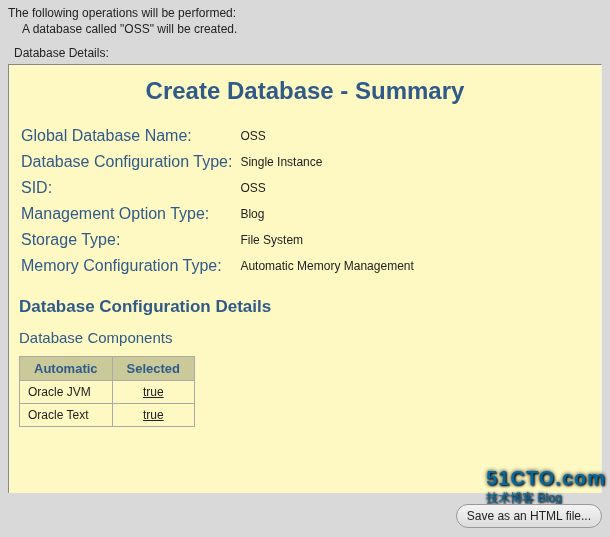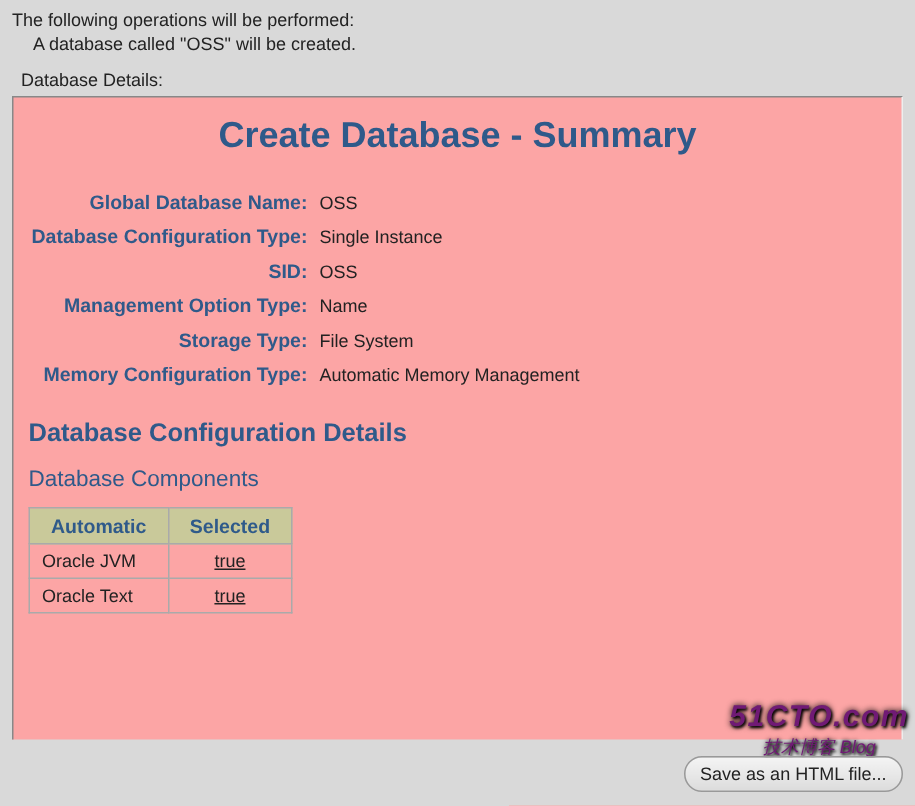--- a/index.html
+++ b/index.html
@@ -15,21 +15,21 @@
   }
   .outer {
     padding: 6px 8px 0 8px;
   }
   .intro-line { margin-bottom: 2px; font-size: 12px; }
   .intro-sub { margin-left: 14px; margin-bottom: 10px; font-size: 12px; }
   .details-label { margin-left: 6px; margin-bottom: 4px; font-size: 12px; }
 
   .content-wrap {
     margin: 0 8px;
-    background: #fca5a5;
+    background: #fef9c3;
     border-top: 1px solid #888;
     border-left: 1px solid #888;
     border-right: 1px solid #eee;
     height: 429px;
     overflow-y: scroll;
     padding: 6px 10px 10px 10px;
   }
 
   h1.title {
     text-align: center;
@@ -52,24 +52,23 @@
     font-weight: normal;
     margin: 8px 0 10px 0;
     font-family: "Trebuchet MS", Arial, sans-serif;
   }
 
   table.summary {
     border-collapse: collapse;
     margin-bottom: 18px;
   }
   table.summary td.label {
-    text-align: right;
-    color: #2f5a8a;
-    font-weight: bold;
-    font-size: 13px;
+    color: #2f5a8a;
+    font-weight: normal;
+    font-size: 16px;
     padding: 4px 6px 4px 2px;
     white-space: nowrap;
   }
   table.summary td.value {
     text-align: left;
     color: #222;
     font-size: 12px;
     padding: 4px 4px 4px 2px;
   }
 
@@ -115,25 +114,24 @@
     font-size: 12px;
     padding: 4px 10px;
     color: #222;
     cursor: pointer;
   }
 
   .watermark {
     position: absolute;
     right: 4px;
     bottom: 30px;
-    text-align: center;
+    text-align: left;
     pointer-events: none;
-    color: #701a75;
+    color: #0369a1;
     font-family: Arial, sans-serif;
-    font-style: italic;
   }
   .watermark .big {
     font-size: 20px;
     font-weight: bold;
     letter-spacing: 1px;
     text-shadow: 0 0 4px #000, 1px 1px 2px #000;
   }
   .watermark .small {
     font-size: 12px;
     text-shadow: 0 0 3px #000, 1px 1px 2px #000;
@@ -161,21 +159,21 @@
     <tr>
       <td class="label">Database Configuration Type:</td>
       <td class="value">Single Instance</td>
     </tr>
     <tr>
       <td class="label">SID:</td>
       <td class="value">OSS</td>
     </tr>
     <tr>
       <td class="label">Management Option Type:</td>
-      <td class="value">Name</td>
+      <td class="value">Blog</td>
     </tr>
     <tr>
       <td class="label">Storage Type:</td>
       <td class="value">File System</td>
     </tr>
     <tr>
       <td class="label">Memory Configuration Type:</td>
       <td class="value">Automatic Memory Management</td>
     </tr>
   </tbody>

